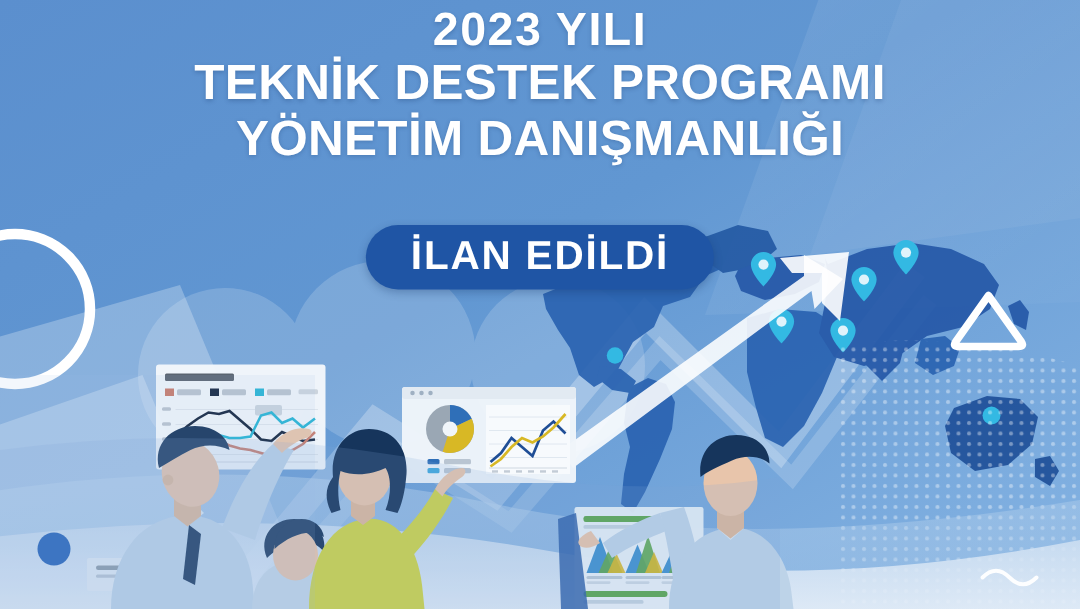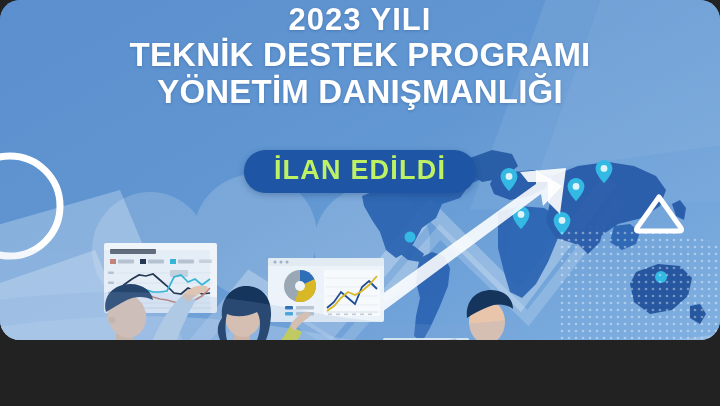--- a/index.html
+++ b/index.html
@@ -3,25 +3,24 @@
 <meta charset="utf-8">
 <style>
   html, body {
     margin: 0;
     padding: 0;
     background: #222;
   }
   #poster {
     position: relative;
     width: 720px;
-    height: 340px;
+    height: 406px;
     overflow: hidden;
     font-family: "Liberation Sans", sans-serif;
     background: linear-gradient(150deg, #5e92cf 0%, #5f93cf 30%, #6fa0d6 60%, #7fb0e0 100%);
-    border-radius: 20px;
   }
   .svg-layer { position: absolute; inset: 0; width: 720px; height: 406px; }
 
   
   #title-block {
     position: absolute;
     left: 0; right: 0;
     top: 4px;
     text-align: center;
     z-index: 40;
@@ -45,21 +44,21 @@
     left: 50%;
     transform: translateX(-50%);
     top: 150px;
     z-index: 45;
     background: #1f55a5;
     border-radius: 26px;
     padding: 7px 30px 9px 30px;
     box-shadow: 0 2px 6px rgba(15,45,95,0.30);
   }
   #badge-label {
-    color: #bef264;
+    color: #ffffff;
     font-size: 27px;
     font-weight: 700;
     letter-spacing: 1.2px;
     line-height: 1;
     white-space: nowrap;
   }
 </style>
 </head>
 <body>
 

